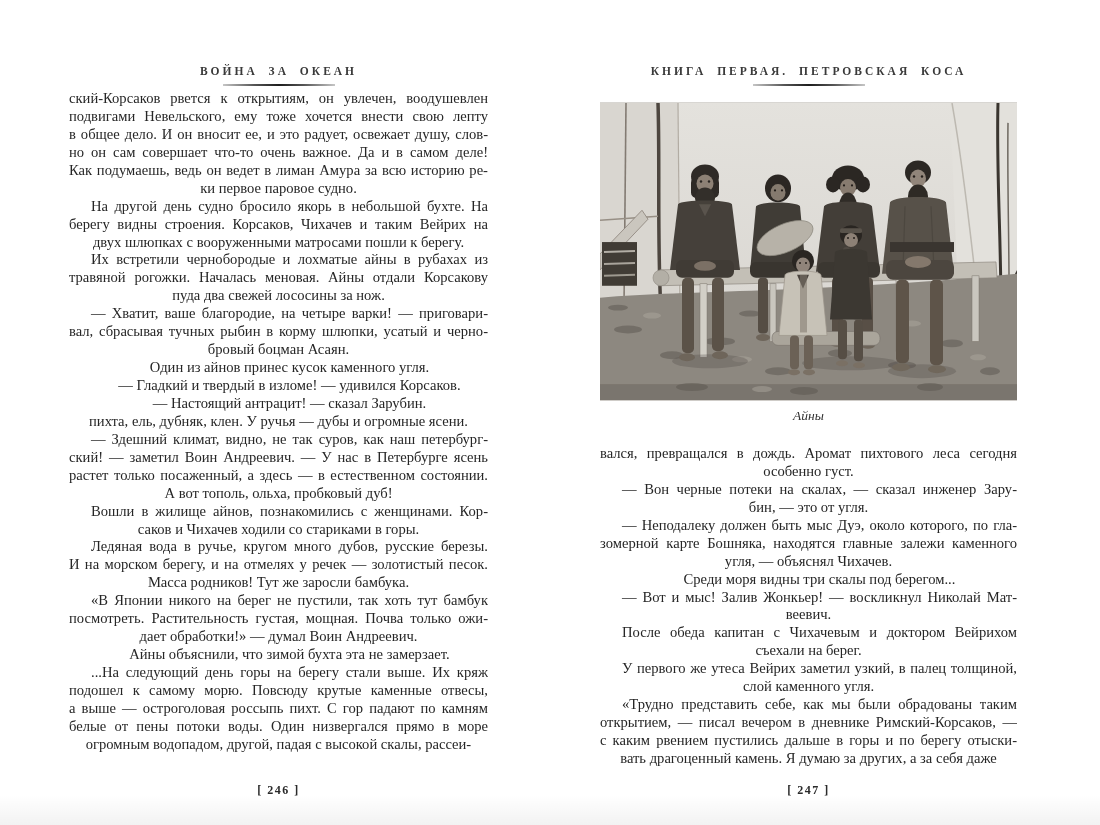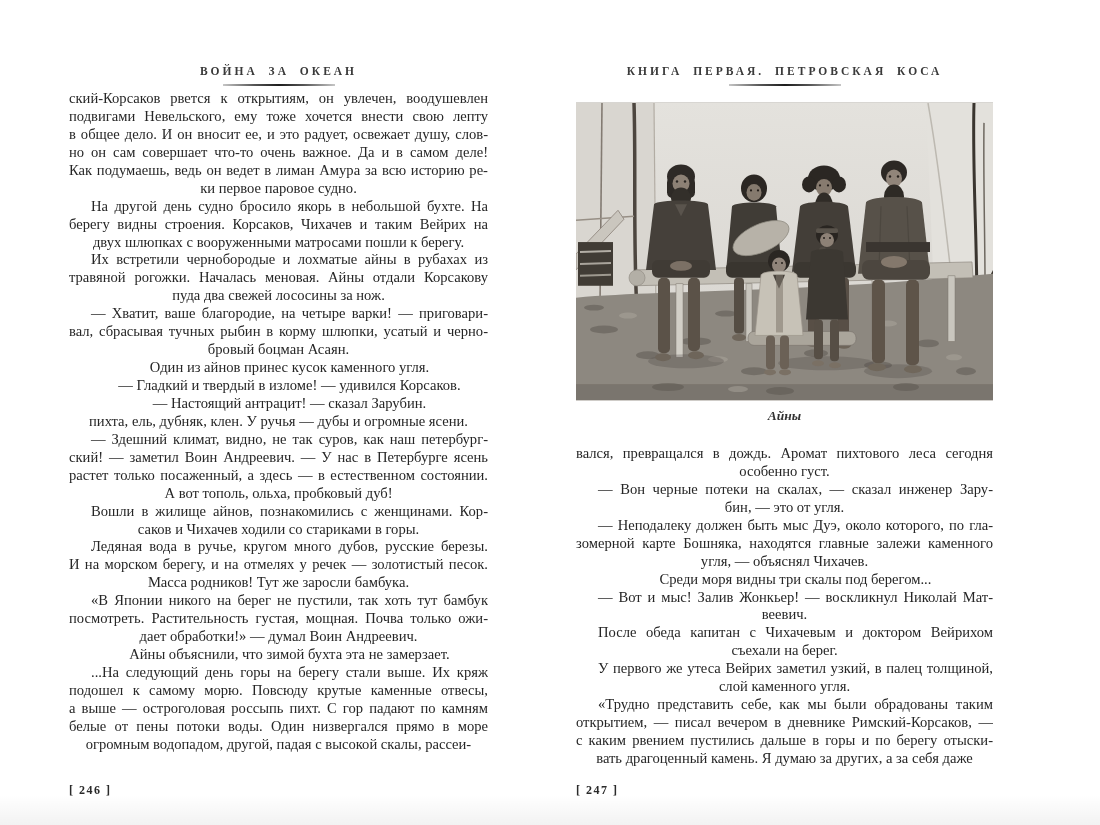--- a/index.html
+++ b/index.html
@@ -4,21 +4,21 @@
 <style>
   html,body{margin:0;padding:0;}
   body{
     width:1100px;height:825px;position:relative;overflow:hidden;
     background:#ffffff;
     font-family:"Liberation Serif","DejaVu Serif",serif;
     color:#262626;
   }
   .page{position:absolute;top:40px;height:760px;margin-top:25px;}
   #left-page{left:69px;width:419px;}
-  #right-page{left:576px;width:417px;}
+  #right-page{left:600px;width:417px;}
 
   .running-head{
     text-align:center;
     font-size:11.5px;font-weight:bold;letter-spacing:3px;word-spacing:5px;
     color:#3a3a3a;line-height:13px;height:13px;
   }
   .head-rule{
     width:112px;height:2px;margin:6px auto 0 auto;border:0;
     background:linear-gradient(90deg,#c6c6c6 0%,#555555 28%,#1d1d1d 50%,#555555 72%,#c6c6c6 100%);
   }
@@ -32,25 +32,25 @@
   .line.ind{padding-left:22px;}
 
   .photo-wrap{
     margin-top:16px;width:417px;height:299px;
     border-top:1px solid #d8d6d2;border-bottom:1px solid #cfccc8;
     box-sizing:border-box;background:#dfddd8;
   }
   .photo-wrap svg{display:block;width:100%;height:100%;}
   .photo-caption{
     margin-top:7px;text-align:center;
-    font-style:italic;font-size:13.5px;color:#333333;line-height:16px;height:16px;font-weight:bold;
+    font-style:italic;font-size:13.5px;color:#333333;line-height:16px;height:16px;
   }
   .pagenum{
     position:absolute;top:718px;left:0;width:100%;
-    font-size:12px;font-weight:bold;letter-spacing:1.5px;color:#2a2a2a;
+    text-align:center;font-size:12px;font-weight:bold;letter-spacing:1.5px;color:#2a2a2a;
   }
   .bottom-shade{
     position:absolute;left:0;bottom:0;width:1100px;height:30px;
     background:linear-gradient(to bottom,rgba(0,0,0,0),rgba(0,0,0,0.05));
     pointer-events:none;
   }
 </style>
 </head>
 <body>
 

